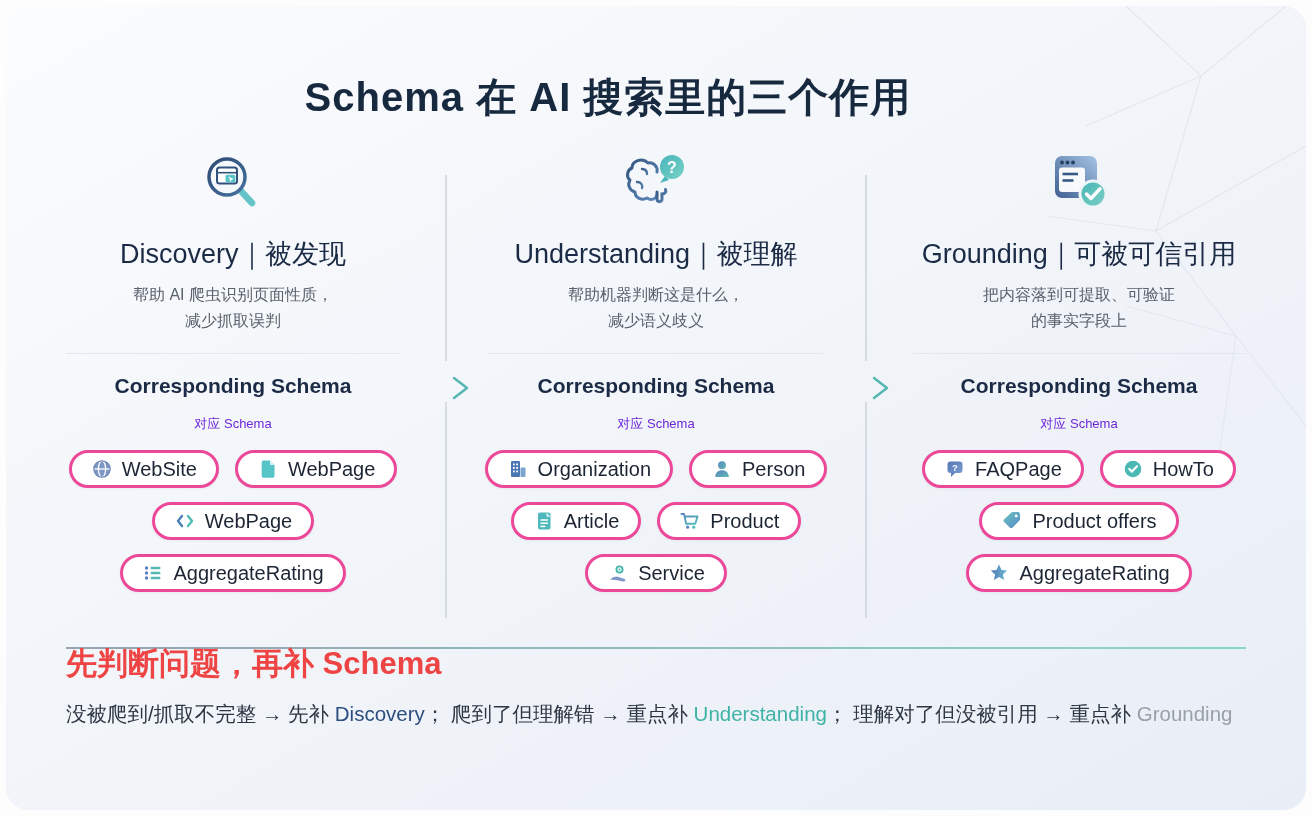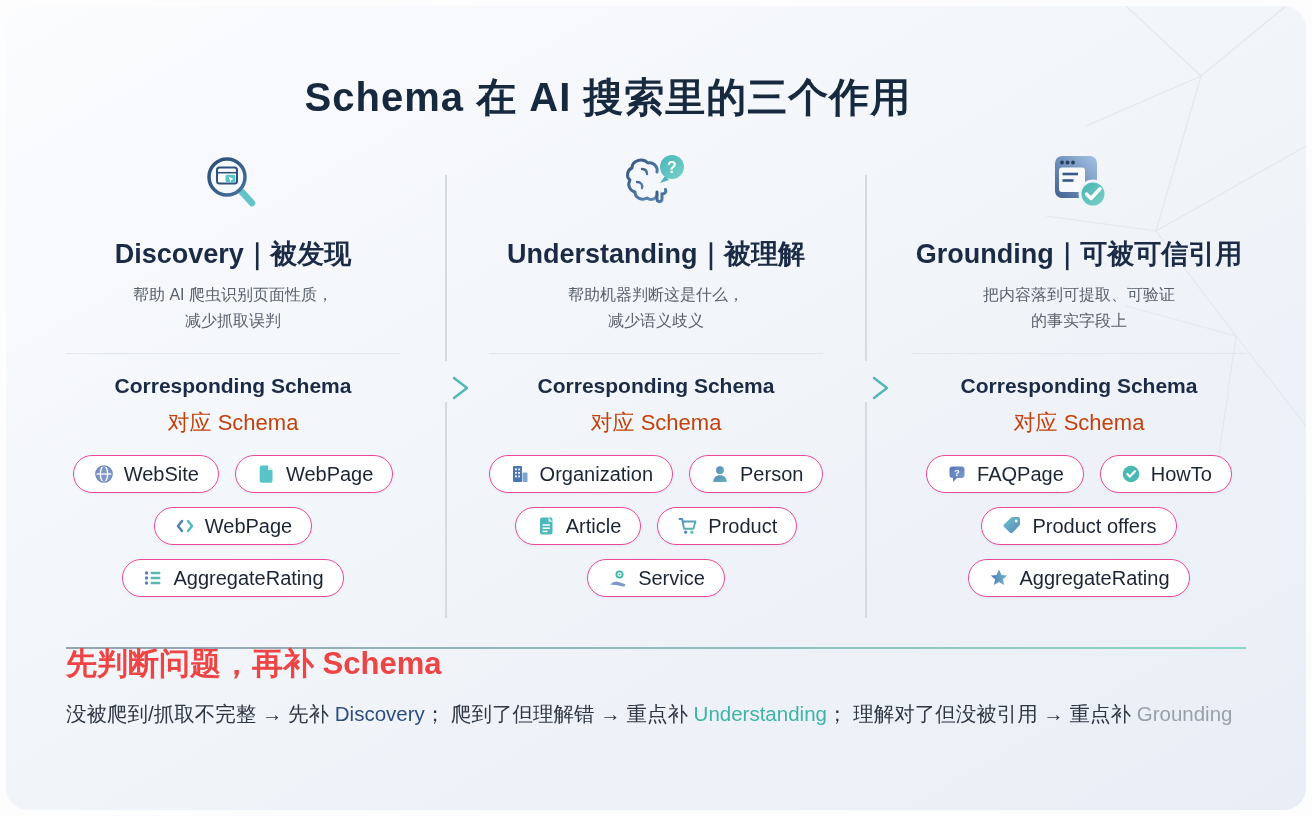--- a/index.html
+++ b/index.html
@@ -11,29 +11,29 @@
   .mesh { position:absolute; right:0; top:0; }
   .stage { position:absolute; left:0; top:0; width:1312px; height:816px; }
 
   .title { position:absolute; top:70px; left:0; width:1216px; text-align:center;
            font-size:40px; font-weight:700; color:#17293f; letter-spacing:1px; }
 
   .cols { position:absolute; top:152px; left:66px; width:1180px; display:grid;
           grid-template-columns:334px 334px 334px; justify-content:space-between; }
   .col { display:flex; flex-direction:column; align-items:center; text-align:center; }
   .col-icon { height:64px; margin-bottom:12px; }
-  .col-heading { font-size:27px; font-weight:700; color:#1b2b45; margin-top:8px; }
+  .col-heading { font-size:27px; font-weight:400; color:#1b2b45; margin-top:8px; }
   .col-desc { margin-top:10px; font-size:16px; line-height:1.6; color:#59616d; }
   .col-divider { width:100%; height:1px; background:#e2e6ed; margin-top:20px; }
   .schema-en { margin-top:20px; font-size:21px; font-weight:700; color:#1b2b45; }
-  .schema-zh { margin-top:10px; font-size:22px; color:#c2410c; }
+  .schema-zh { margin-top:17px; font-size:13px; color:#6d28d9; }
   .pill-rows { margin-top:17px; display:flex; flex-direction:column; gap:14px; align-items:center; }
   .pill-row { display:flex; gap:16px; justify-content:center; }
   .pill { height:38px; padding:0 19px; display:flex; align-items:center; gap:9px;
-          background:#ffffff; border:1px solid #ec4899; border-radius:20px;
+          background:#ffffff; border:3px solid #ec4899; border-radius:20px;
           font-size:20px; color:#1c2534; white-space:nowrap;
           box-shadow:0 1px 3px rgba(40,60,90,.06); }
   .pill svg { flex:0 0 auto; }
 
   .vline { position:absolute; width:1.5px; background:#d6dbe3; }
   .arrow { position:absolute; top:373px; }
 
   .footer-line { position:absolute; left:66px; top:647px; width:1180px; height:2px;
                  background:linear-gradient(90deg,#97a3b1,#8ad6ca); }
   .footer-heading { position:absolute; left:66px; top:643px; font-size:31px;

